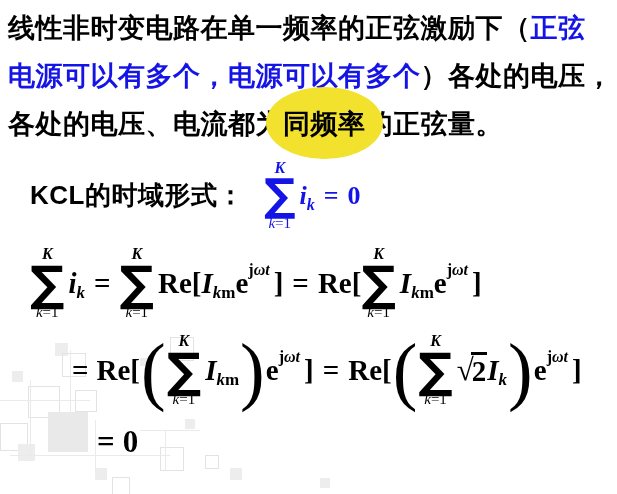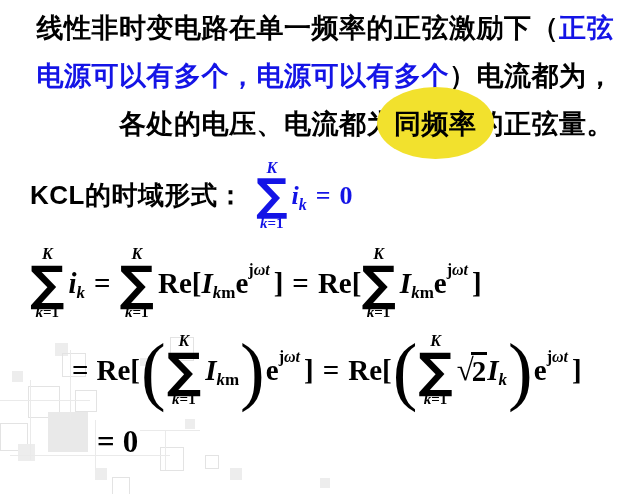--- a/index.html
+++ b/index.html
@@ -12,57 +12,57 @@
   .decor{z-index:0;}
   .dq{position:absolute;}
   .dq.f{background:#ededed;}
   .dq.f2{background:#e9e9e9;}
   .dq.o{border:1px solid #e3e3e3;background:transparent;}
   .dq.ln{background:#eaeaea;}
   
   .content{z-index:1;}
   .intro{
     position:absolute;left:8px;top:4px;width:606px;
-    font-weight:bold;font-size:27px;line-height:48px;letter-spacing:0.5px;color:#000;text-align:right;
+    font-weight:bold;font-size:27px;line-height:48px;letter-spacing:0.5px;color:#000;
   }
   .intro .line{display:block;white-space:nowrap;}
   .blue{color:#1414e6;}
   .hl{position:relative;display:inline-block;}
   .hl .ellipse{position:absolute;left:-17px;right:-17px;top:-13px;bottom:-11px;
     background:#f2e12d;border-radius:50%;}
   .hl .txt{position:relative;}
   
   .mrow{position:absolute;display:flex;align-items:center;color:#000;
     font-family:"Liberation Serif",serif;font-weight:bold;white-space:nowrap;}
   .sum{display:inline-flex;flex-direction:column;align-items:center;line-height:1;}
   .sum-up{font-family:"Liberation Serif",serif;font-style:italic;font-weight:bold;
     font-size:16px;line-height:1;}
   .sum-sigma{font-family:"DejaVu Sans",sans-serif;font-weight:bold;font-size:48px;
     line-height:0.88;}
-  .sum-lo{font-family:"Liberation Serif",serif;font-weight:bold;font-size:15px;
+  .sum-lo{font-family:"Liberation Serif",serif;font-weight:normal;font-size:15px;
     line-height:1.1;}
   .sum-lo i{font-style:italic;}
   .mx{font-size:29px;}
   .it{font-style:italic;}
   .sub{font-size:17px;position:relative;top:10px;}
   .sub i{font-style:italic;}
   .sup{font-size:16px;position:relative;top:-13px;}
   .sup i{font-style:italic;}
   .meq{margin:0 9px;}
   .ml4{margin-left:4px;}
   .ml8{margin-left:8px;}
   .bigp{font-family:"Liberation Serif",serif;font-weight:normal;font-size:74px;
     line-height:1;transform:scaleY(1.03);margin:0 1px;}
   .sqrt{display:inline-flex;align-items:flex-start;}
   .rad{font-size:31px;font-weight:bold;margin-right:-3px;}
   .radicand{border-top:3px solid #000;font-size:29px;font-weight:bold;padding:0 1px;}
   
   .kcl{left:30px;top:160px;}
   .kcl-label{font-family:"Liberation Sans",sans-serif;font-weight:bold;font-size:26px;
-    color:#000;margin-right:12px;letter-spacing:0.5px;}
+    color:#000;margin-right:20px;letter-spacing:0.5px;}
   .kcl .sum-sigma{font-size:44px;}
   .kcl .mx{font-size:26px;}
   .kcl .sub{font-size:16px;top:9px;}
   
   .eq-a{left:30px;top:246px;}
   .eq-b{left:72px;top:333px;}
   .eq-c{left:97px;top:424px;}
   .eq-c .mx{font-size:31px;}
 </style>
 </head>
@@ -92,21 +92,21 @@
   <div class="dq ln" style="left:10px;top:455px;width:160px;height:1px;"></div>
   <div class="dq ln" style="left:165px;top:430px;width:1px;height:40px;"></div>
   <div class="dq ln" style="left:140px;top:430px;width:60px;height:1px;"></div>
   <div class="dq ln" style="left:95px;top:420px;width:1px;height:50px;"></div>
 </div>
 
 <div class="layer content">
 
   <div class="intro">
     <span class="line"><span>线性非时变电路在单一频率的正弦激励下（</span><span class="blue">正弦</span></span>
-    <span class="line"><span class="blue">电源可以有多个，电源可以有多个</span><span>）电流都为，</span></span>
+    <span class="line"><span class="blue">电源可以有多个，电源可以有多个</span><span>）各处的电压，</span></span>
     <span class="line"><span>各处的电压、电流都为</span><span class="hl"><i class="ellipse"></i><span class="txt">同频率</span></span><span>的正弦量。</span></span>
   </div>
 
   <div class="mrow kcl">
     <span class="kcl-label">KCL的时域形式：</span>
     <span class="blue" style="display:flex;align-items:center;">
       <span class="sum">
         <span class="sum-up">K</span>
         <span class="sum-sigma">∑</span>
         <span class="sum-lo"><i>k</i><span>=1</span></span>

